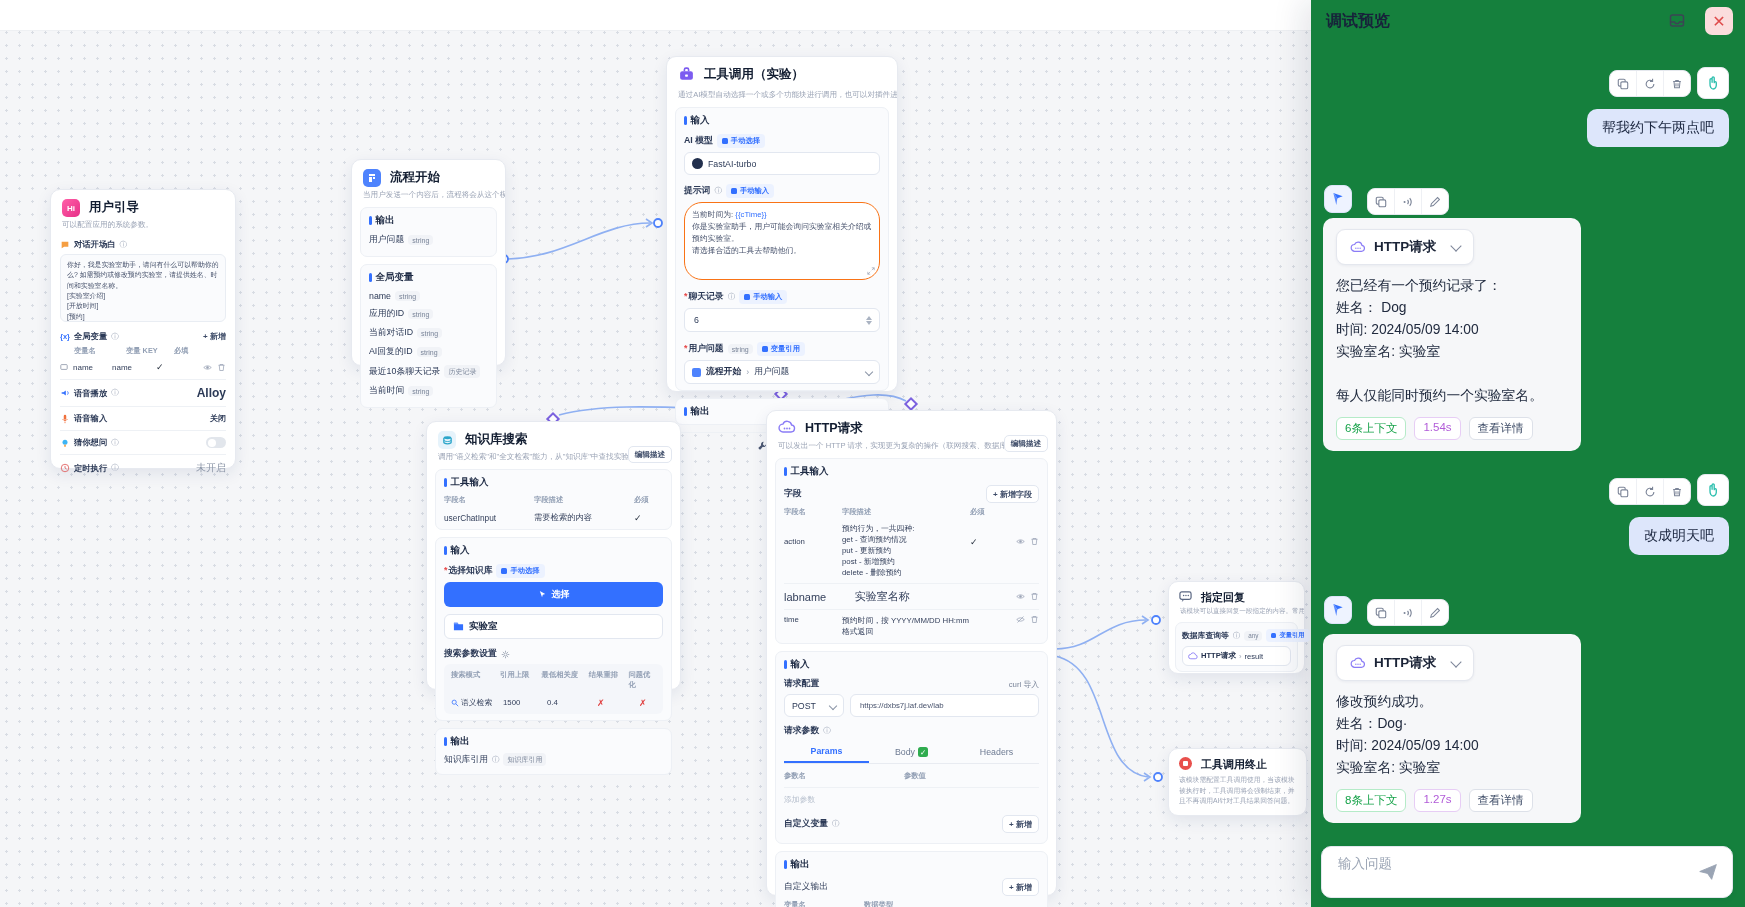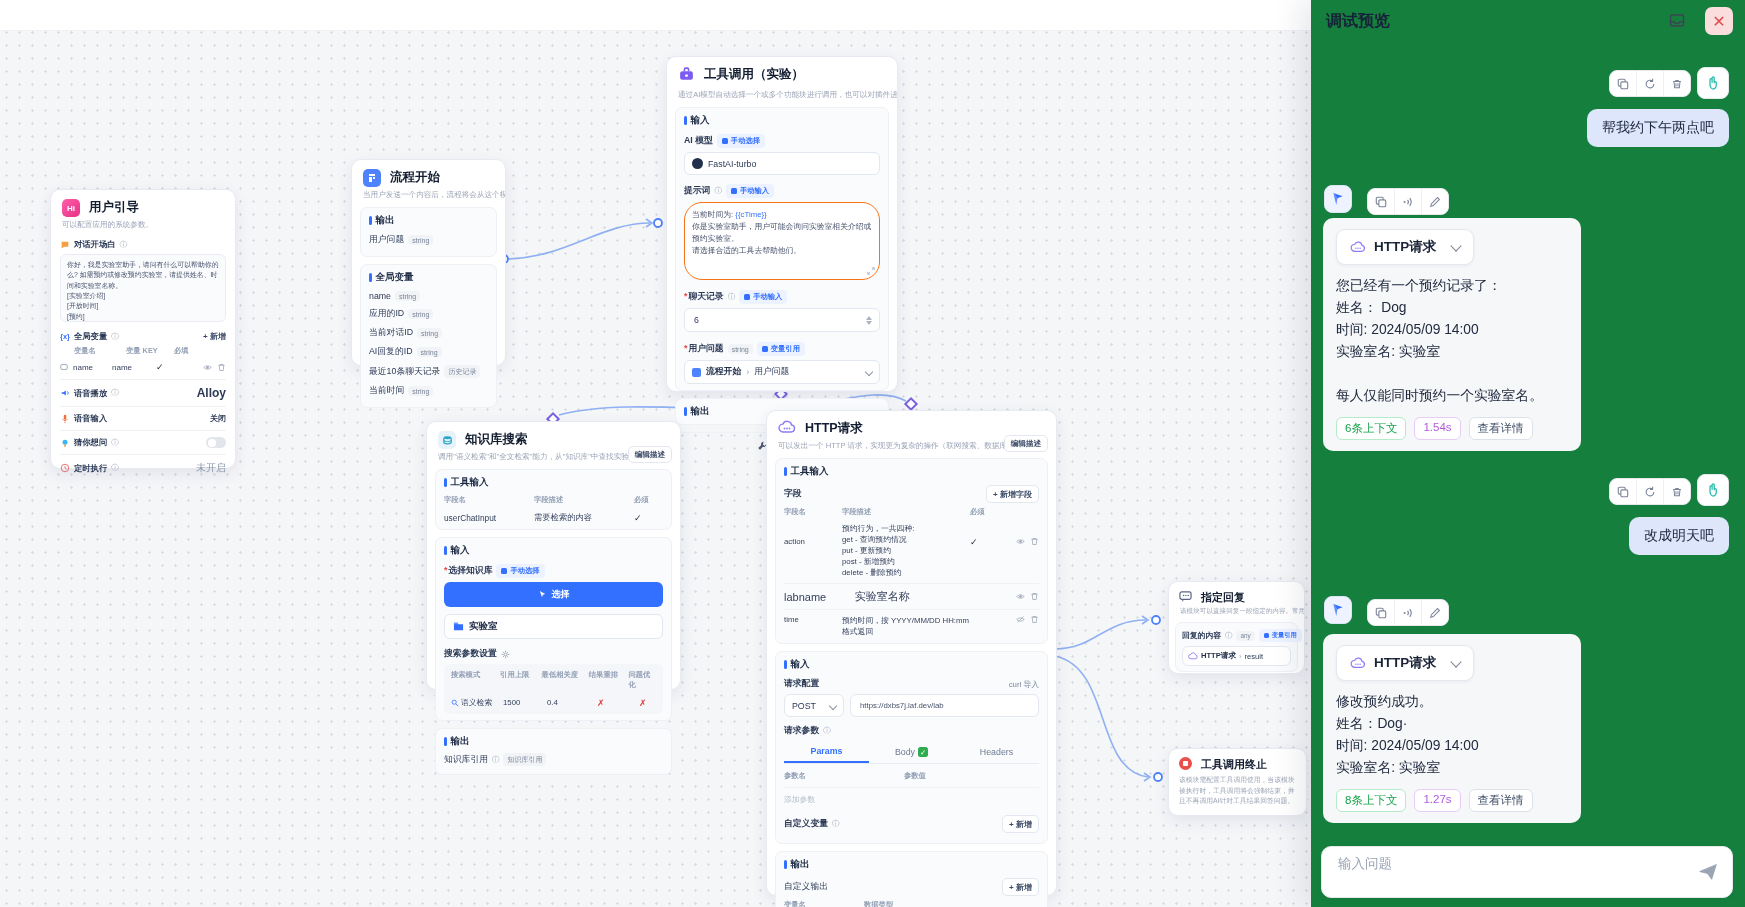--- a/index.html
+++ b/index.html
@@ -607,21 +607,21 @@
             <path d="M4 10l-1 3 3-3" fill="#5a6782"></path>
             <circle cx="5" cy="6" r=".8" fill="#5a6782"></circle>
             <circle cx="7.5" cy="6" r=".8" fill="#5a6782"></circle>
             <circle cx="10" cy="6" r=".8" fill="#5a6782"></circle>
           </svg>
         <span class="ntitle" style="font-size:11px;">指定回复</span>
       </div>
       <div class="nsub" style="font-size:6.6px;">该模块可以直接回复一段指定的内容。常用于引导、提示。</div>
       <div class="sec" style="margin:6px;padding:5px 6px;">
         <div class="lblrow" style="margin:1px 0 4px;">
-          <span class="lbl" style="font-size:7.8px;">回复的内容</span>
+          <span class="lbl" style="font-size:7.8px;">数据库查询等</span>
             <span class="info">ⓘ</span>
           <span class="tag" style="font-size:6.3px;">any</span>
           <span class="badge" style="font-size:6.3px;">
               <i style="width:5px;height:5px;"></i>
               <span>变量引用</span>
             </span>
         </div>
         <div class="inputbox" style="padding:4px 5px;font-size:7.6px;gap:3px;">
           <svg width="10" height="8" viewBox="0 0 18 14">
               <path d="M5 12h8a3.5 3.5 0 0 0 .6-6.95A4.5 4.5 0 0 0 5 4.1 3.9 3.9 0 0 0 5 12z" fill="none" stroke="#8b7cf6" stroke-width="1.6"></path>

